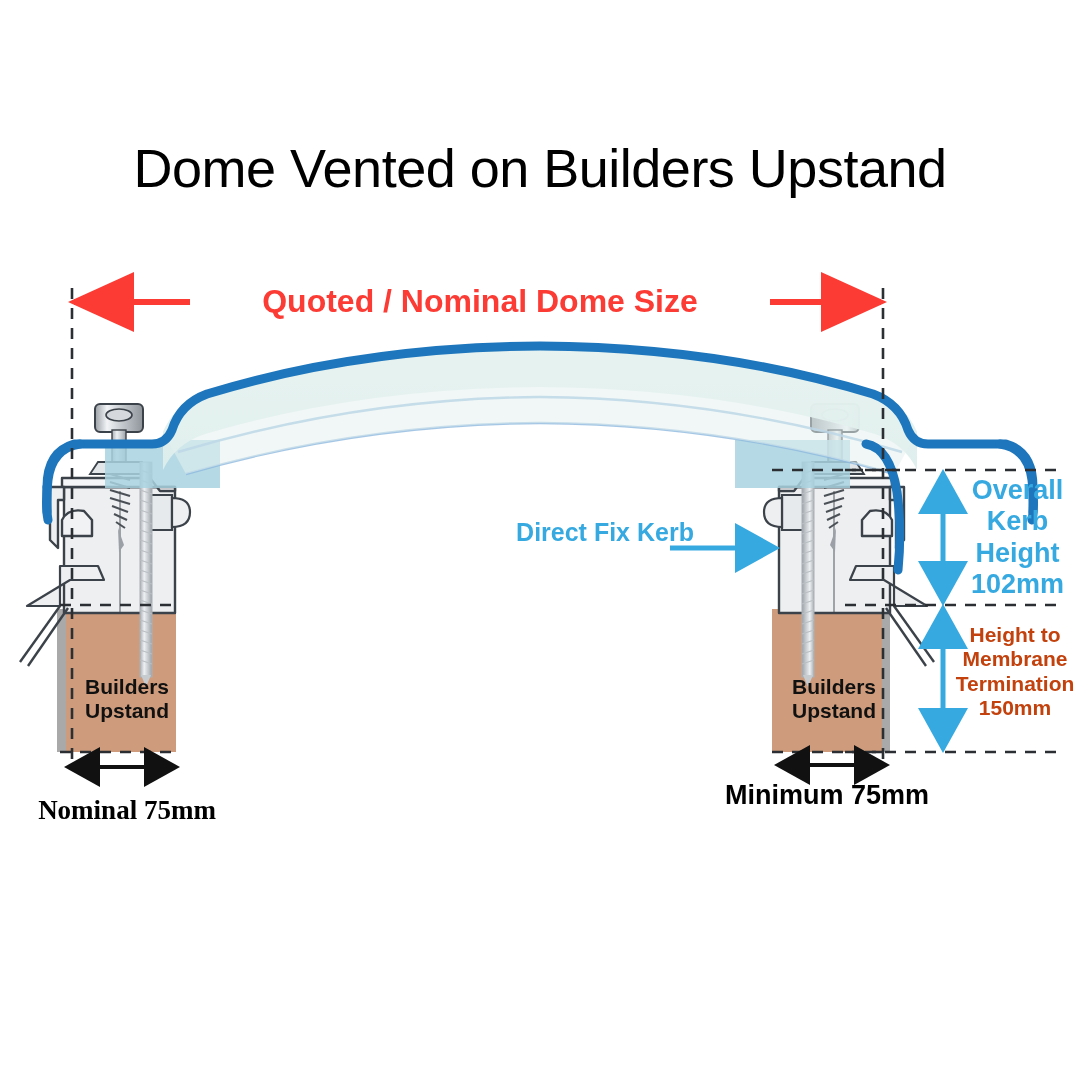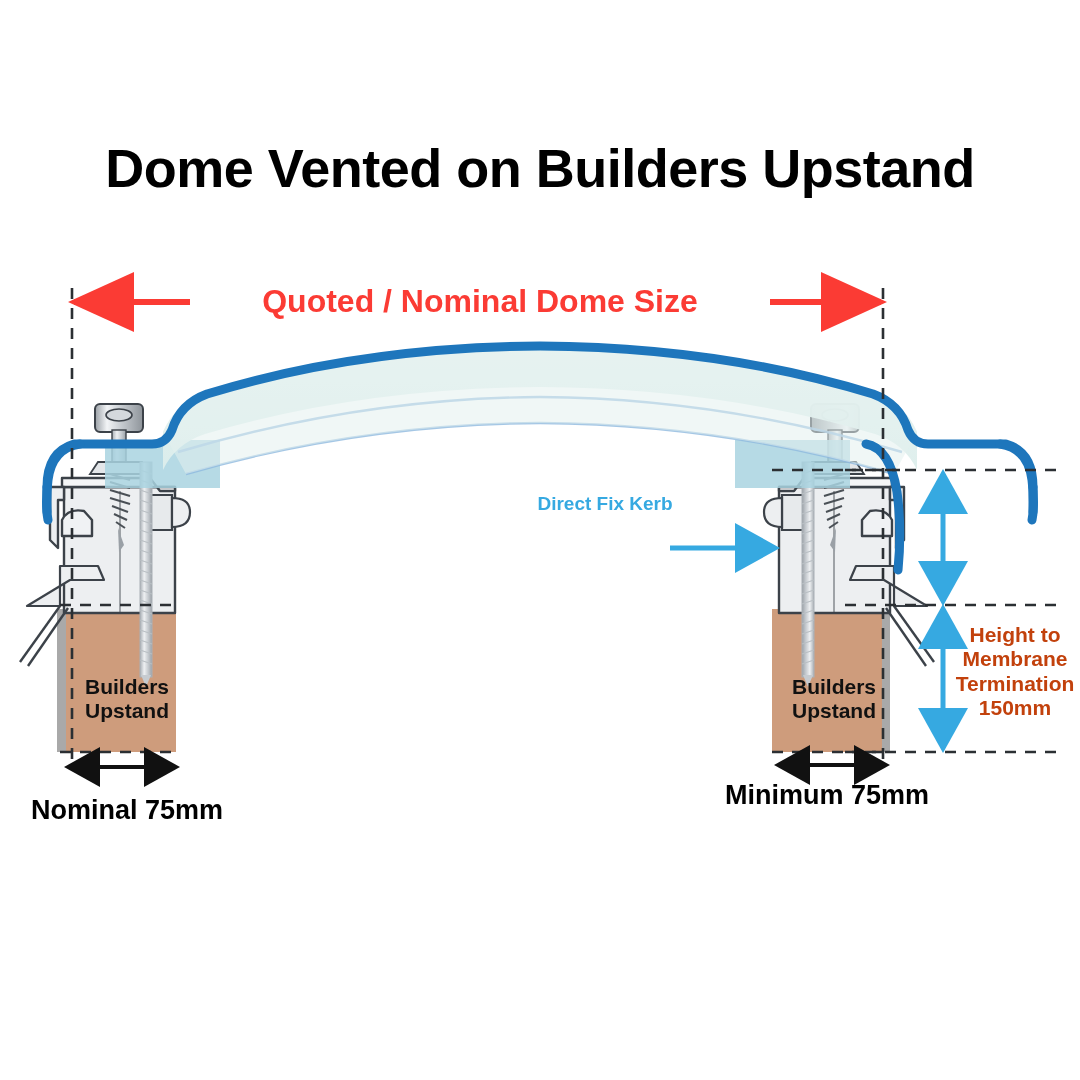--- a/index.html
+++ b/index.html
@@ -20,21 +20,21 @@
     height: 1080px;
     background: #ffffff;
   }
   #page-title {
     position: absolute;
     left: 0;
     top: 140px;
     width: 1080px;
     text-align: center;
     font-size: 54px;
-    font-weight: bold;
+    font-weight: normal;
     color: #000000;
     letter-spacing: -0.5px;
     line-height: 1.05;
   }
   svg#diagram {
     position: absolute;
     left: 0;
     top: 0;
     width: 1080px;
     height: 1080px;
@@ -49,23 +49,23 @@
     color: #FB3B34;
     font-size: 32px;
     left: 195px;
     top: 283px;
     width: 570px;
     text-align: center;
     white-space: nowrap;
   }
   .lbl-direct-fix {
     color: #36A9E1;
-    font-size: 19px;
+    font-size: 25px;
     left: 515px;
-    top: 493px;
+    top: 518px;
     width: 180px;
     text-align: center;
   }
   .lbl-overall-kerb {
     color: #36A9E1;
     font-size: 27px;
     left: 955px;
     top: 475px;
     width: 125px;
     text-align: center;
@@ -95,20 +95,21 @@
     text-align: center;
   }
   .lbl-nominal75 {
     color: #000000;
     font-size: 27px;
     left: 12px;
     top: 795px;
     width: 230px;
     text-align: center;
     white-space: nowrap;
+    font-family: Liberation Serif, serif;
   }
   .lbl-minimum75 {
     color: #000000;
     font-size: 27px;
     left: 707px;
     top: 780px;
     width: 240px;
     text-align: center;
     white-space: nowrap;
   }
@@ -350,20 +351,21 @@
     </g>
     <g>
       <line x1="778" y1="765" x2="886" y2="765" stroke="#111111" stroke-width="4" marker-start="url(#blkArrowStart)" marker-end="url(#blkArrow)"></line>
     </g>
   </svg>
 
   <div class="lbl lbl-dome-size">Quoted / Nominal Dome Size</div>
 
   <div class="lbl lbl-direct-fix">Direct Fix Kerb</div>
 
+  <div class="lbl lbl-overall-kerb">Overall Kerb Height 102mm</div>
 
   <div class="lbl lbl-membrane">Height to Membrane Termination 150mm</div>
 
   <div class="lbl lbl-upstand-left">Builders Upstand</div>
 
   <div class="lbl lbl-upstand-right">Builders Upstand</div>
 
   <div class="lbl lbl-nominal75">Nominal 75mm</div>
 
   <div class="lbl lbl-minimum75">Minimum 75mm</div>

